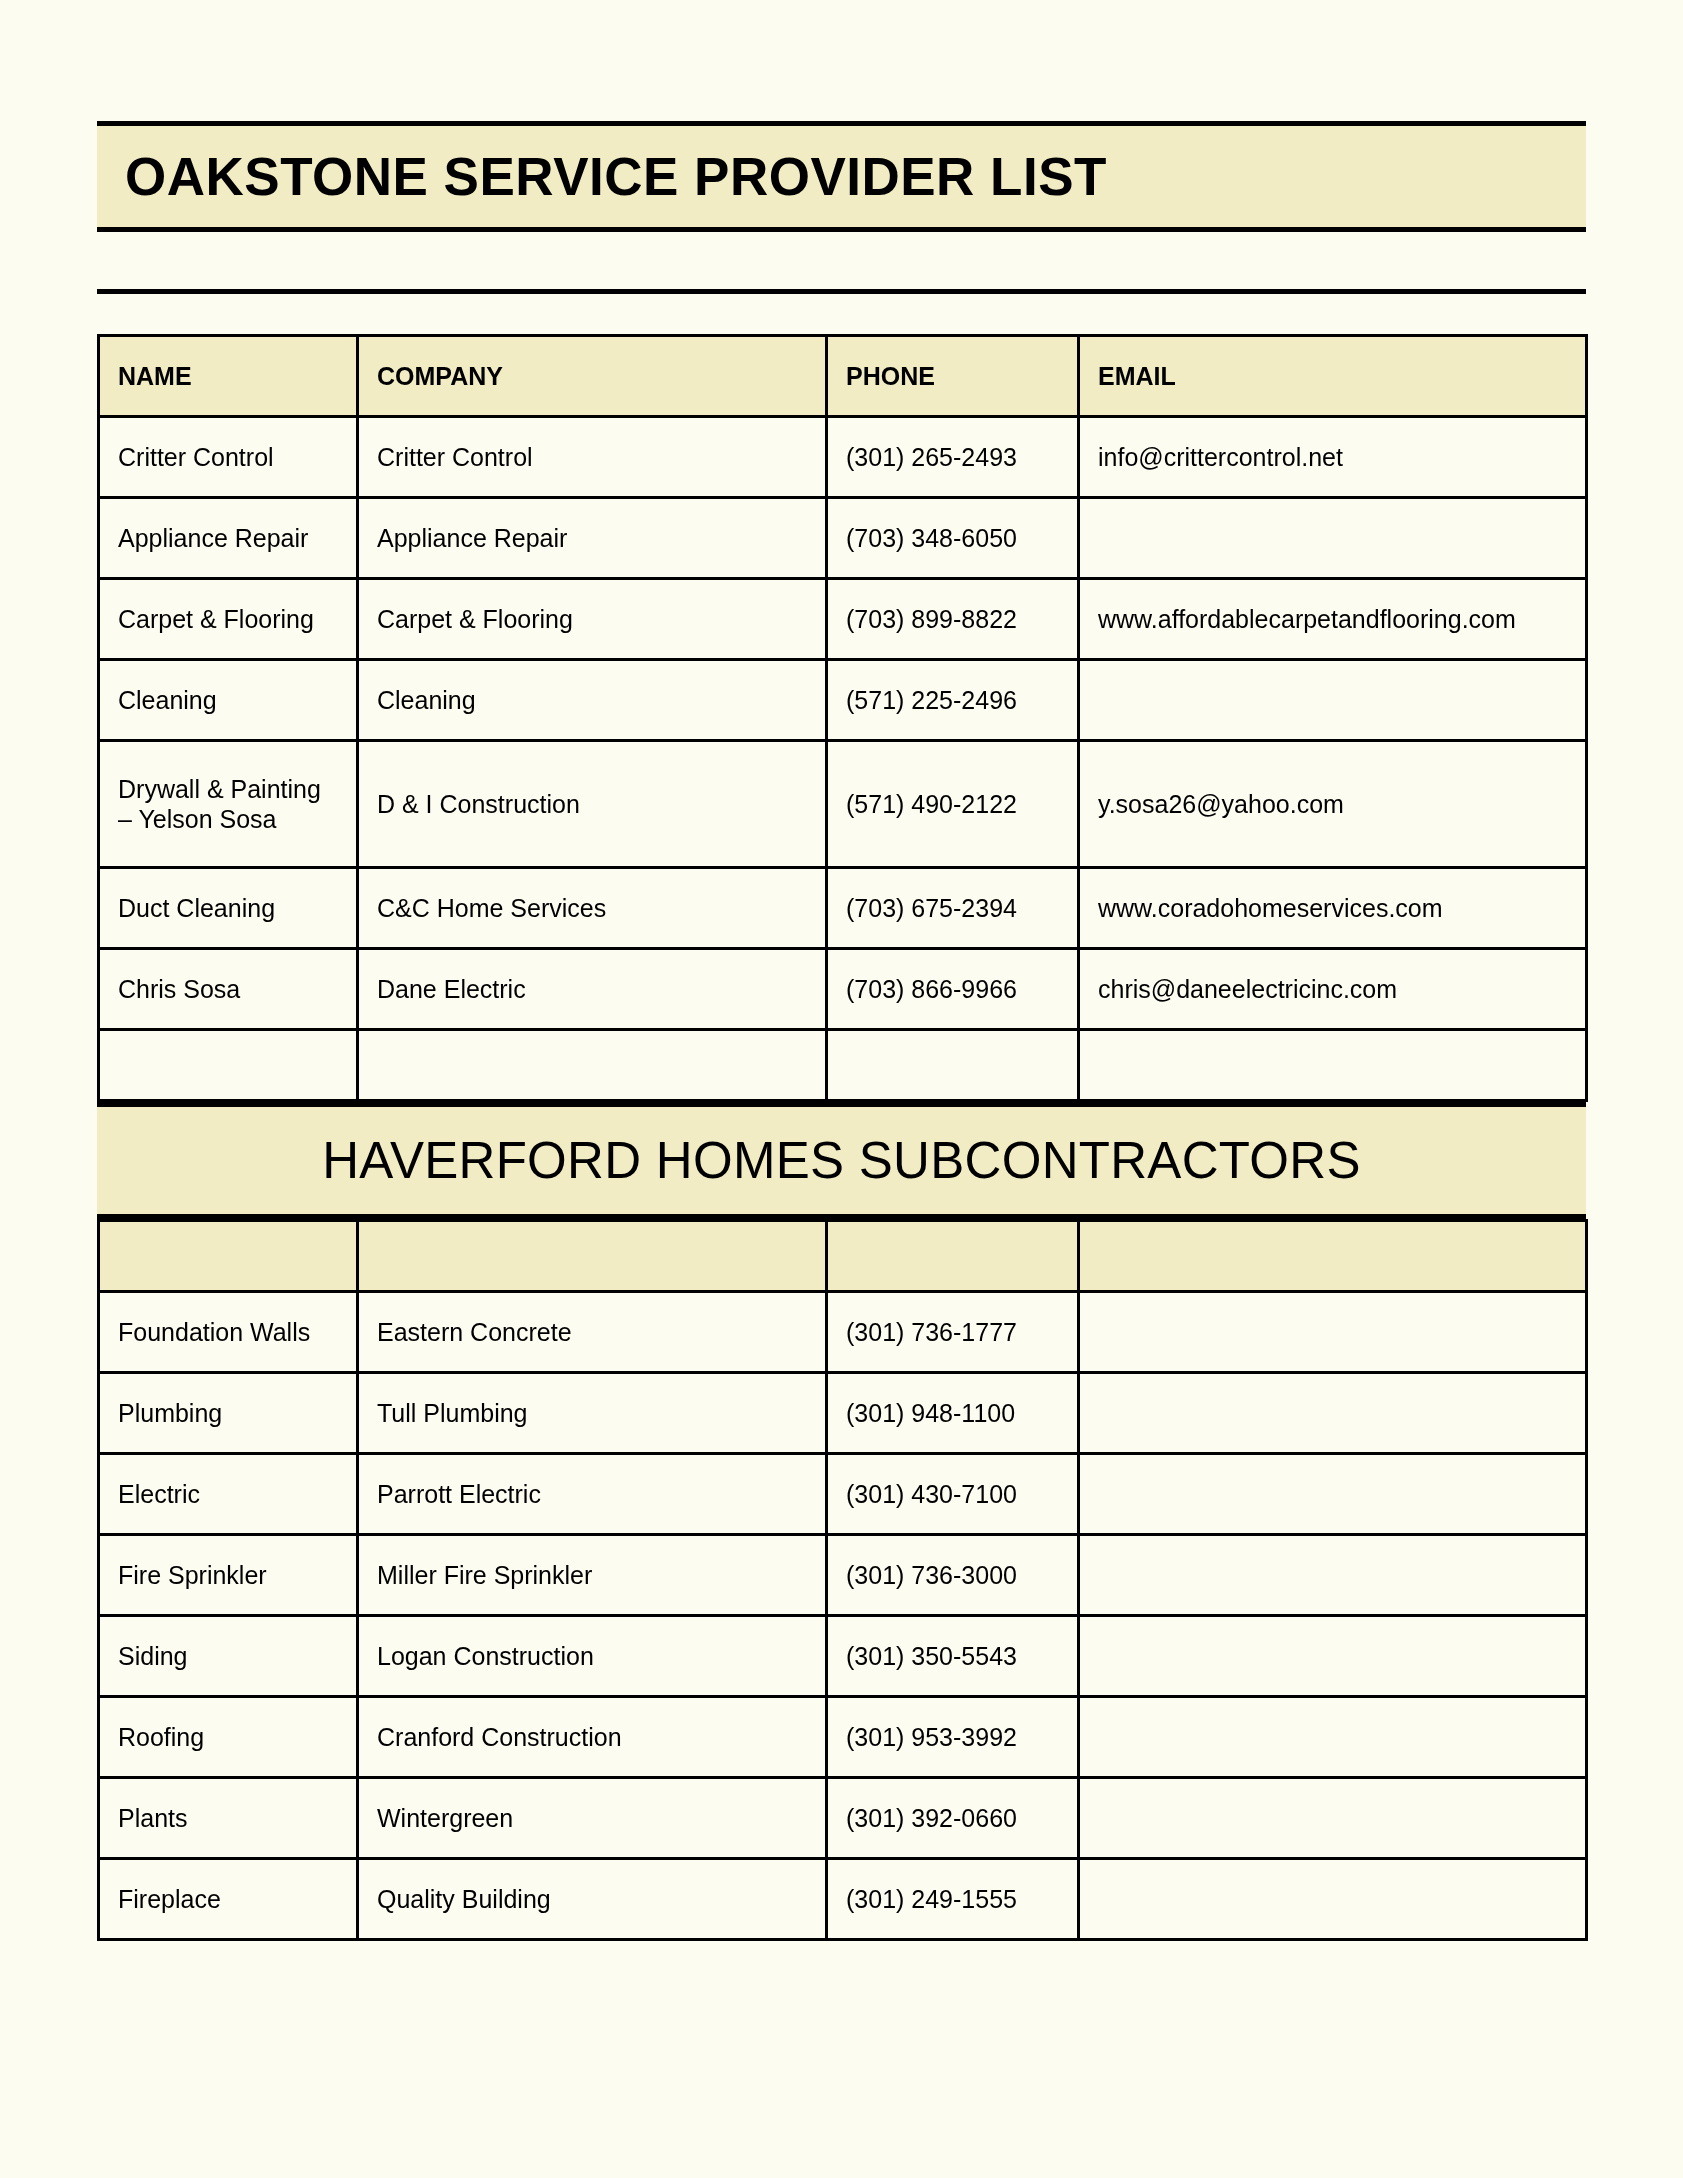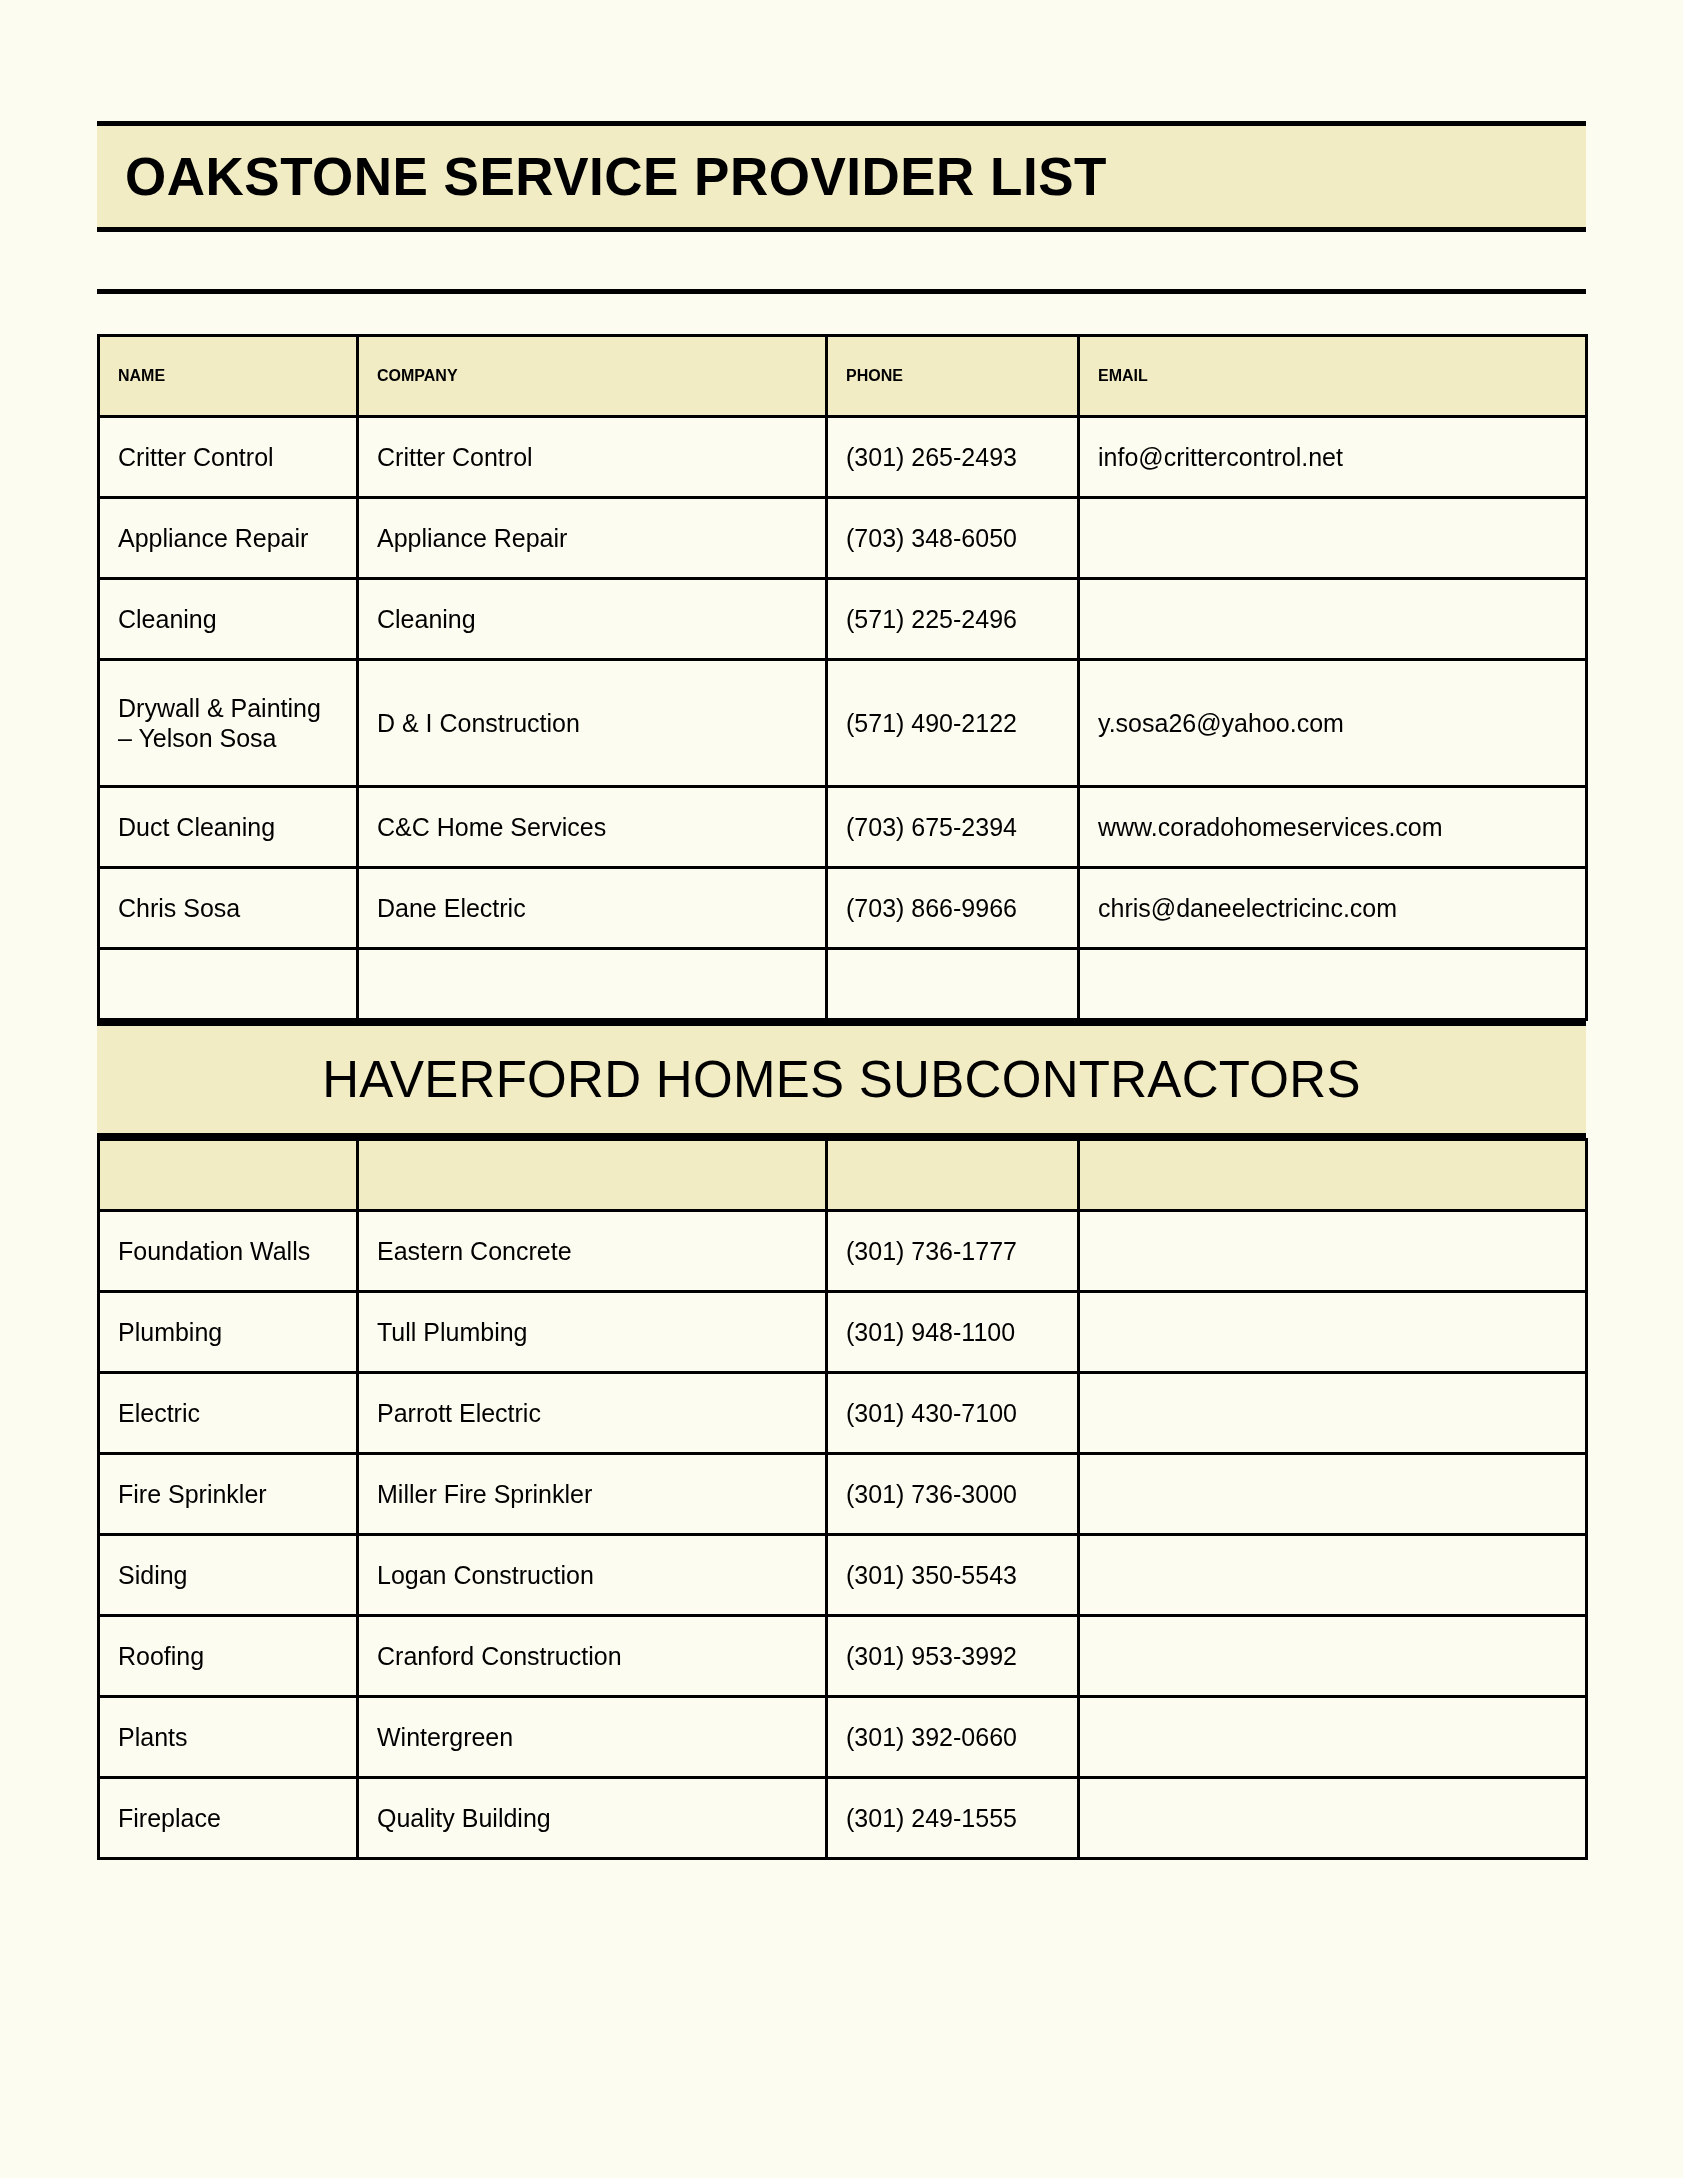--- a/index.html
+++ b/index.html
@@ -68,21 +68,21 @@
     text-align: left;
     vertical-align: middle;
     height: 81px;
     box-sizing: border-box;
     background: #fdfcf0;
   }
   
   thead th {
     background: #f2ecc4;
     font-weight: bold;
-    font-size: 16px;
+    font-size: 25px;
     height: 81px;
   }
   tbody td.tall {
     height: 127px;
     line-height: 1.22;
   }
   tbody tr.blank-row td {
     height: 71px;
   }
   
@@ -141,20 +141,26 @@
         <td>(301) 265-2493</td>
         <td>info@crittercontrol.net</td>
       </tr>
       <tr>
         <td>Appliance Repair</td>
         <td>Appliance Repair</td>
         <td>(703) 348-6050</td>
         <td></td>
       </tr>
       <tr>
+        <td>Carpet &amp; Flooring</td>
+        <td>Carpet &amp; Flooring</td>
+        <td>(703) 899-8822</td>
+        <td>www.affordablecarpetandflooring.com</td>
+      </tr>
+      <tr>
         <td>Cleaning</td>
         <td>Cleaning</td>
         <td>(571) 225-2496</td>
         <td></td>
       </tr>
       <tr>
         <td class="tall">Drywall &amp; Painting – Yelson Sosa</td>
         <td class="tall">D &amp; I Construction</td>
         <td class="tall">(571) 490-2122</td>
         <td class="tall">y.sosa26@yahoo.com</td>

